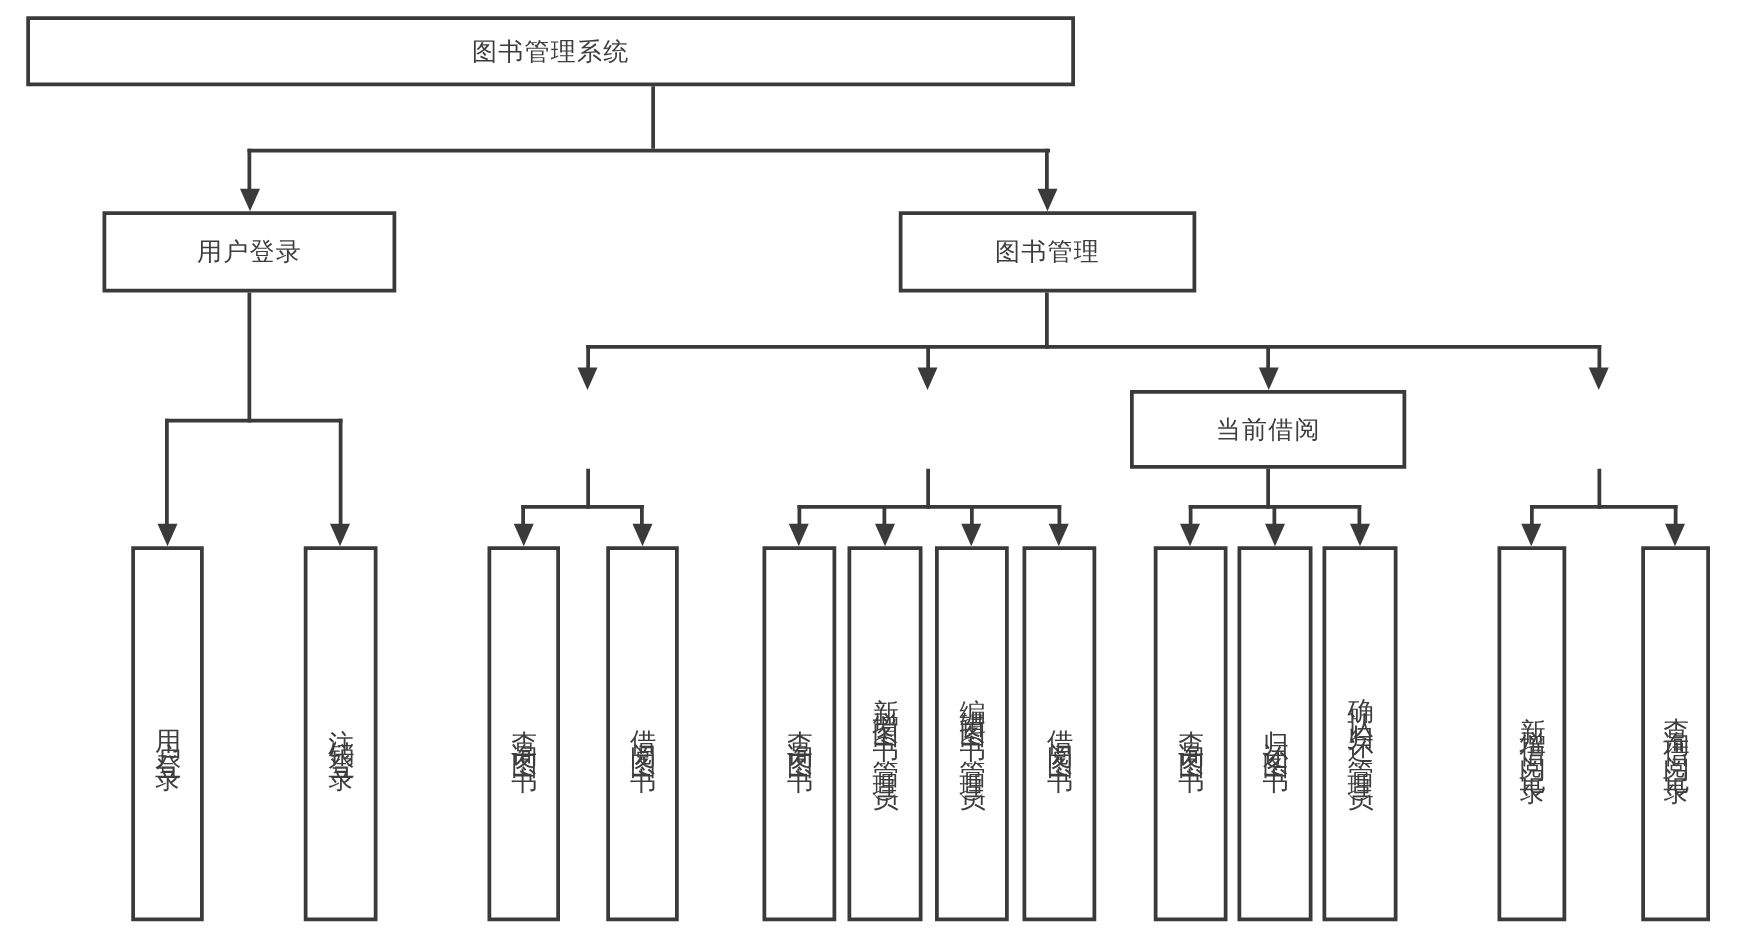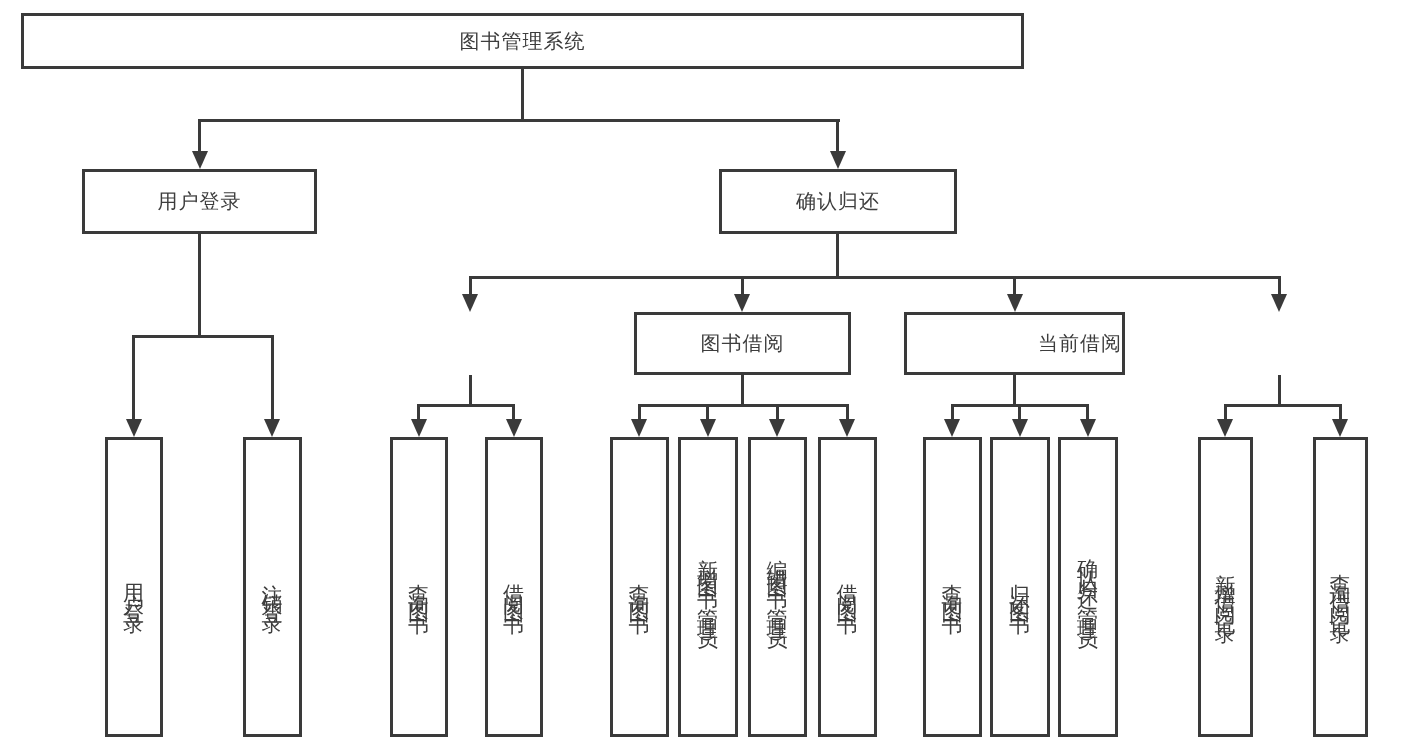--- a/index.html
+++ b/index.html
@@ -29,26 +29,26 @@
   .vlabel{
     writing-mode:vertical-rl;
     text-orientation:mixed;
     font-size:21px;
     letter-spacing:10px;
     line-height:1;
     color:var(--text);
     white-space:nowrap;
   }
   
-  #root   {left:21px;  top:13px;  width:1003px;height:56px;}
+  #root   {left:21px;  top:13px;  width:839px;height:56px;}
   #l2-0   {left:82px;  top:169px; width:235px; height:65px;}
   #l2-1   {left:719px; top:169px; width:238px; height:65px;}
   #l3-0   {left:362px; top:312px; width:217px; height:63px;}
   #l3-1   {left:634px; top:312px; width:217px; height:63px;}
-  #l3-2   {left:904px; top:312px; width:221px; height:63px;justify-content:flex-end;}
+  #l3-2   {left:904px; top:312px; width:221px; height:63px;}
   #l3-3   {left:1171px;top:312px; width:216px; height:63px;}
   .leaf   {top:437px;height:300px;}
   #leaf-0 {left:105px; width:58px;}
   #leaf-1 {left:243px; width:59px;}
   #leaf-2 {left:390px; width:58px;}
   #leaf-3 {left:485px; width:58px;}
   #leaf-4 {left:610px; width:59px;}
   #leaf-5 {left:678px; width:60px;}
   #leaf-6 {left:748px; width:59px;}
   #leaf-7 {left:818px; width:59px;}
@@ -83,26 +83,23 @@
 <div id="canvas">
 
   <div class="box" id="root">
     <span class="hlabel">图书管理系统</span>
   </div>
 
   <div class="box" id="l2-0">
     <span class="hlabel">用户登录</span>
   </div>
   <div class="box" id="l2-1">
-    <span class="hlabel">确认归还</span>
-  </div>
-
-  <div class="box" id="l3-1">
-    <span class="hlabel">图书借阅</span>
-  </div>
+    <span class="hlabel">图书管理</span>
+  </div>
+
   <div class="box" id="l3-2">
     <span class="hlabel">当前借阅</span>
   </div>
 
   <div class="box vbox leaf" id="leaf-0">
     <span class="vlabel">用户登录</span>
   </div>
   <div class="box vbox leaf" id="leaf-1">
     <span class="vlabel">注销登录</span>
   </div>

